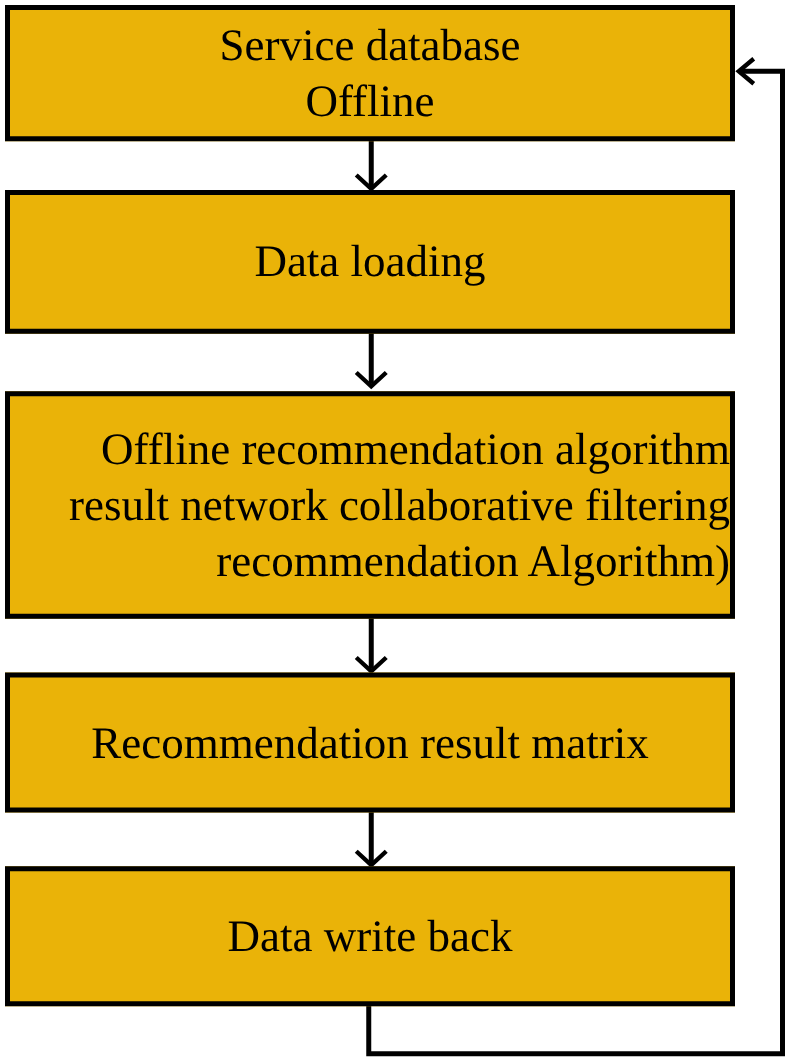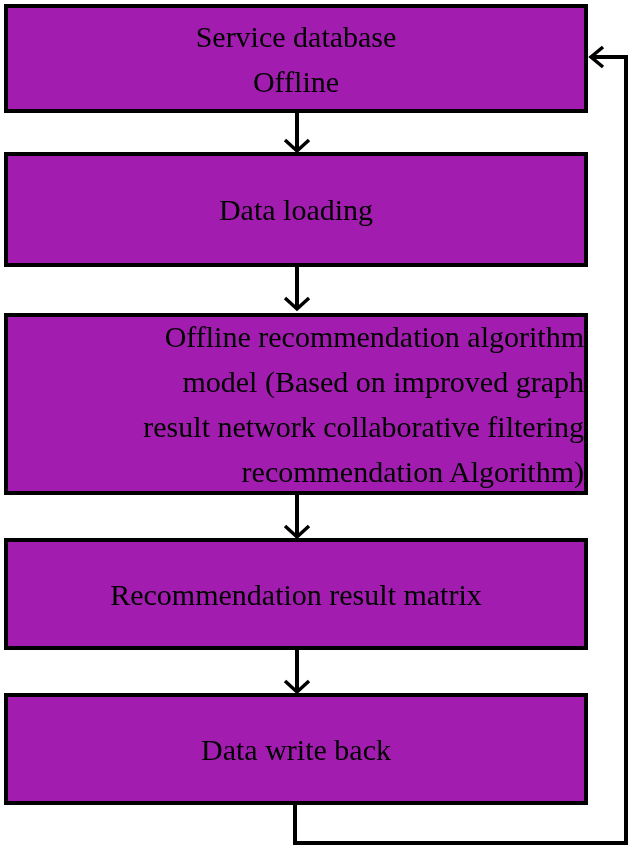--- a/index.html
+++ b/index.html
@@ -14,27 +14,27 @@
     background: #ffffff;
     overflow: hidden;
     font-family: "Liberation Serif", serif;
   }
   .node {
     position: absolute;
     left: 4px;
     width: 584px;
     box-sizing: border-box;
     border: 4px solid #000000;
-    background: #a21caf;
+    background: #eab308;
     display: flex;
     flex-direction: column;
     justify-content: center;
     align-items: center;
     text-align: center;
-    font-size: 30px;
+    font-size: 36px;
     line-height: 45px;
     color: #000000;
   }
   .n1 { top: 4px;   height: 109px; }
   .n2 { top: 152px; height: 115px; }
   .n3 { top: 313px; height: 182px; align-items: flex-end; }
   .n4 { top: 538px; height: 112px; text-align: right; }
   .n5 { top: 693px; height: 112px; justify-content: center; }
   .node-line { white-space: nowrap; }
   svg.connectors {
@@ -84,21 +84,20 @@
     <div class="node-line">Service database</div>
     <div class="node-line">Offline</div>
   </div>
 
   <div class="node n2">
     <div class="node-line">Data loading</div>
   </div>
 
   <div class="node n3">
     <div class="node-line">Offline recommendation algorithm</div>
-    <div class="node-line">model (Based on improved graph</div>
     <div class="node-line">result network collaborative filtering</div>
     <div class="node-line">recommendation Algorithm)</div>
   </div>
 
   <div class="node n4">
     <div class="node-line">Recommendation result matrix</div>
   </div>
 
   <div class="node n5">
     <div class="node-line">Data write back</div>

